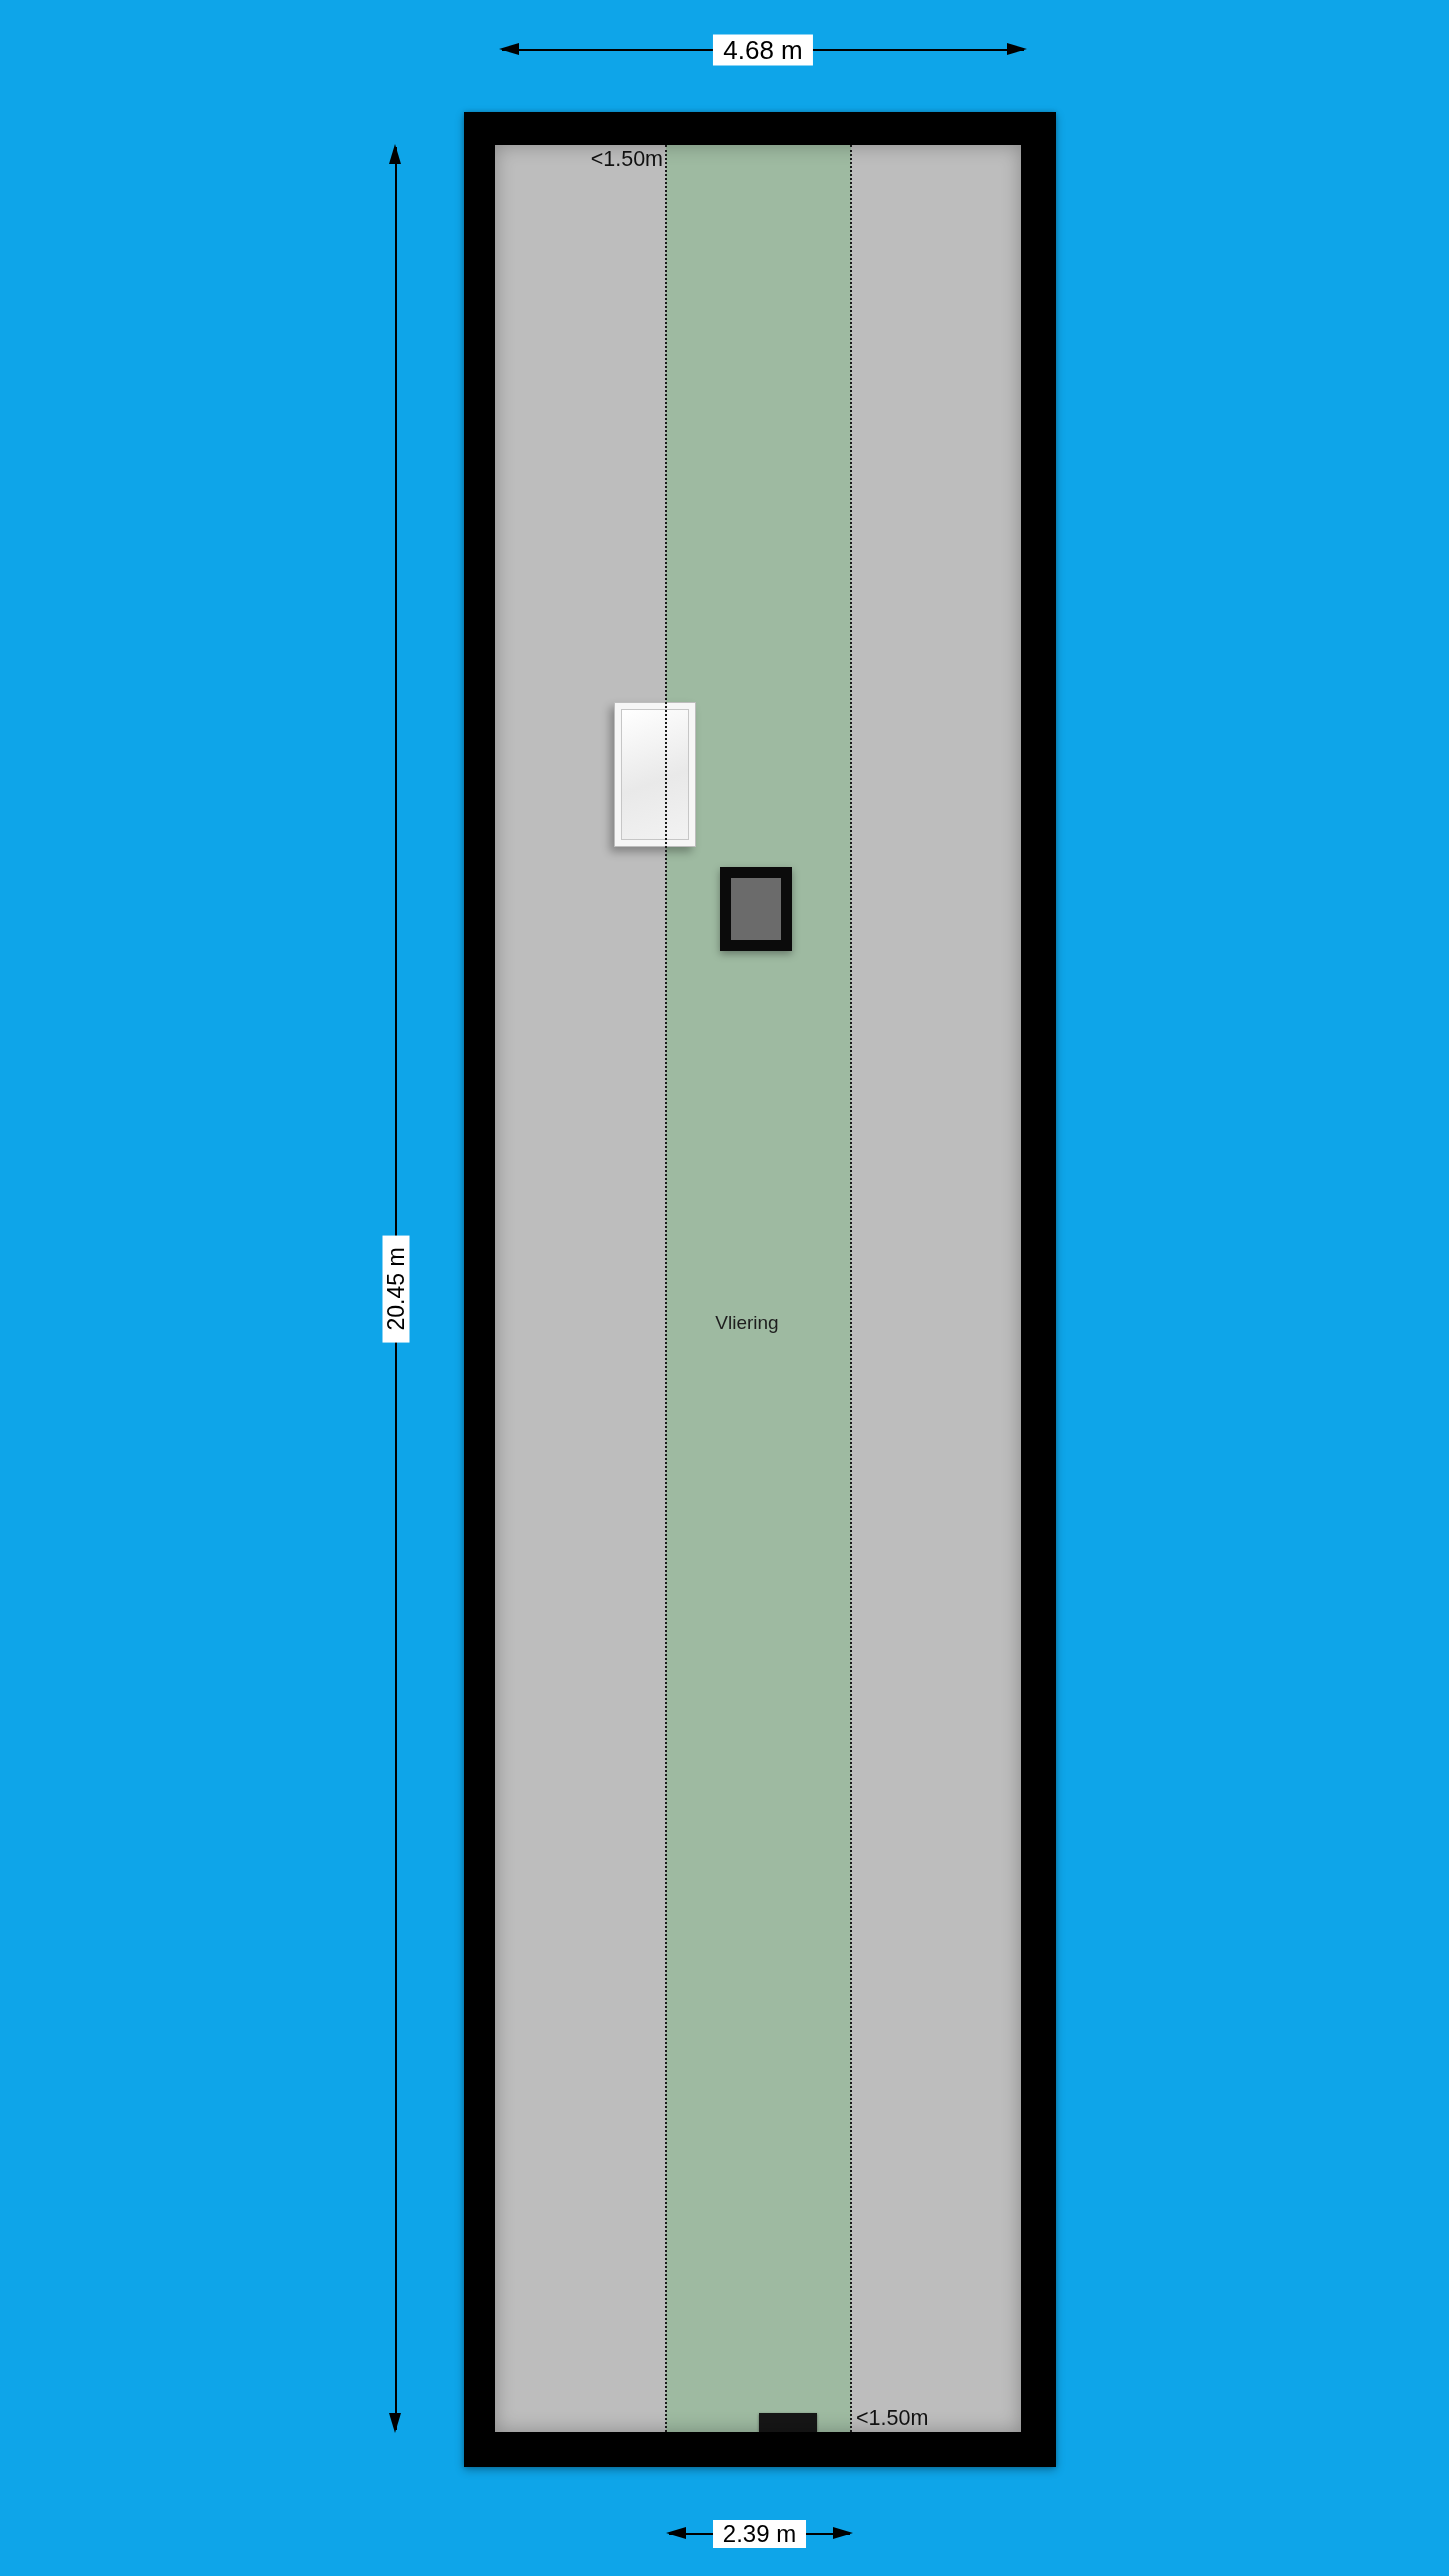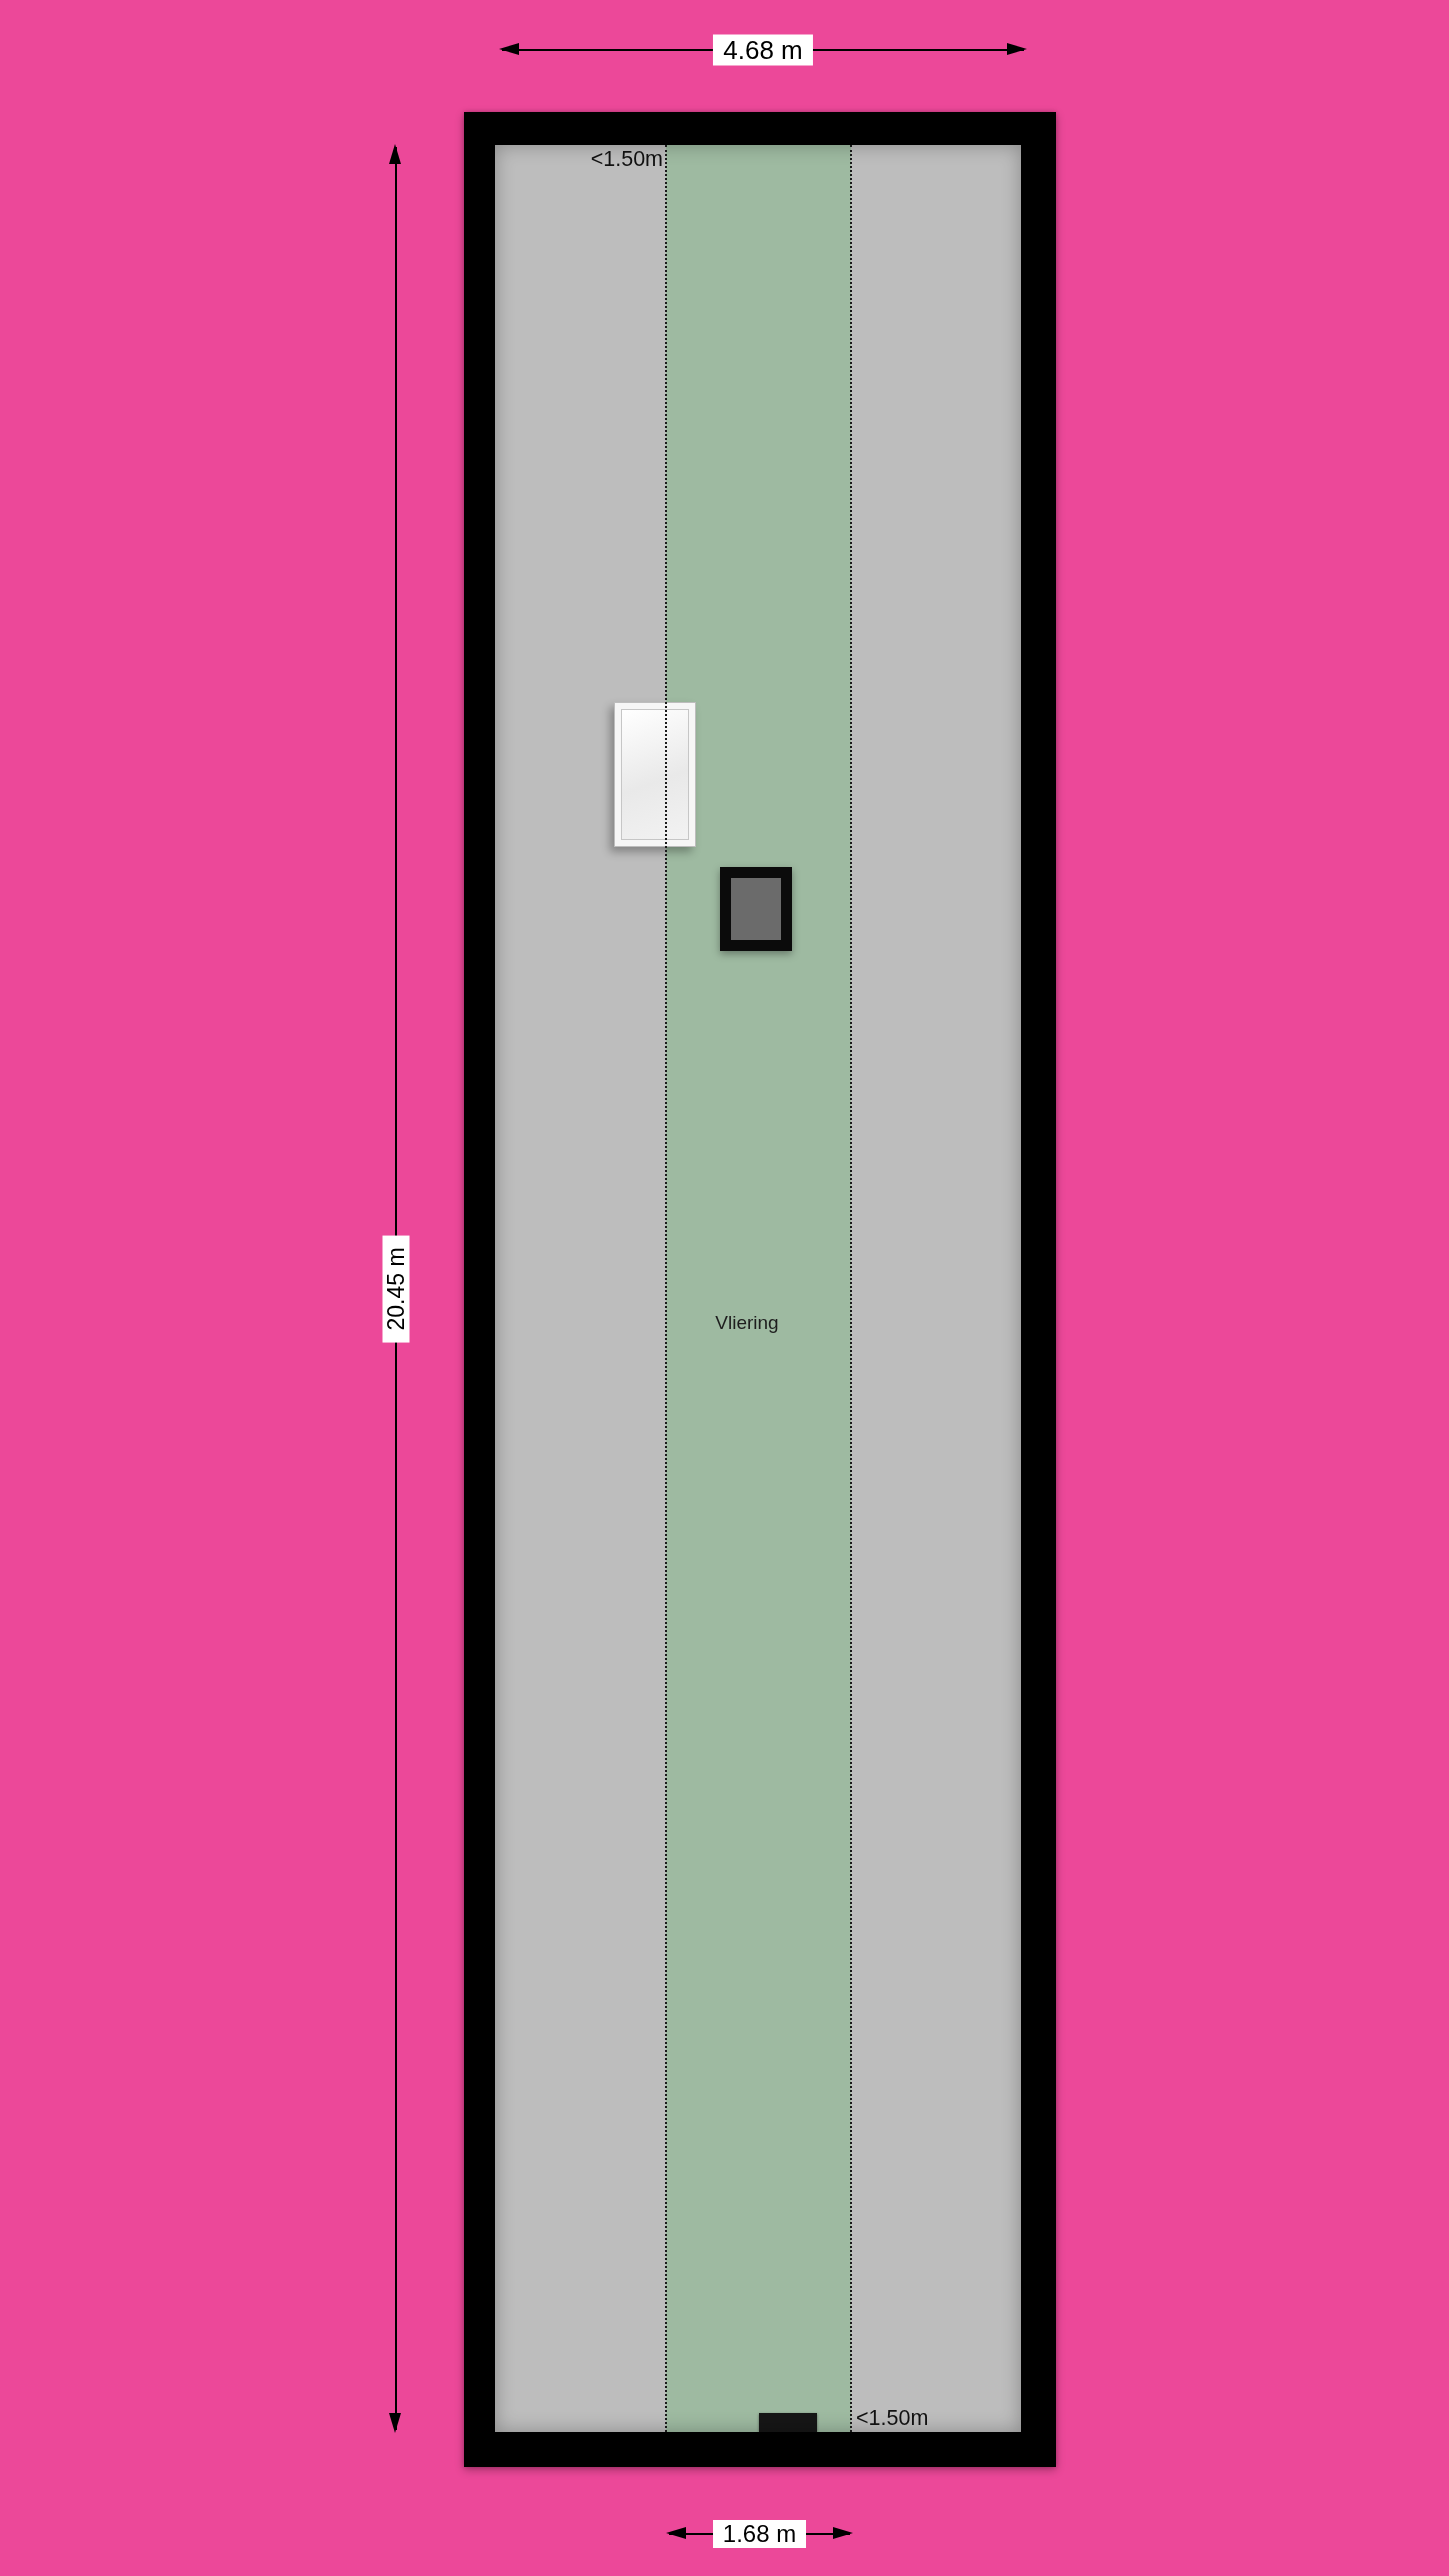--- a/index.html
+++ b/index.html
@@ -1,19 +1,19 @@
 <!DOCTYPE html>
 <html style="font-size:13.7px"><head>
 <meta charset="utf-8">
 <style>
   html,body{margin:0;padding:0;background:#ffffff;}
   .canvas{
     position:relative;
     width:1449px;height:2576px;
-    background:#ec4899;
+    background:#0ea5e9;
     font-family:"Liberation Sans", sans-serif;
     overflow:hidden;
   }
 
   
   .walls{
     position:absolute;left:464px;top:112px;width:592px;height:2355px;
     box-shadow:0 2.6px 8.6px rgba(0,0,0,0.30), 0 0 4.3px rgba(0,0,0,0.18);
   }
   .floor{
@@ -126,17 +126,17 @@
   <div class="dash right"></div>
 
   <div class="clearance-top">&lt;1.50m</div>
   <div class="clearance-bottom">&lt;1.50m</div>
   <div class="room-label">Vliering</div>
 
   <div class="dim dim-bottom">
     <div class="line-h"></div>
     <div class="ah w"></div>
     <div class="ah e"></div>
-    <span class="label small">1.68 m</span>
+    <span class="label small">2.39 m</span>
   </div>
 
 </div>
 
 
 </body></html>

